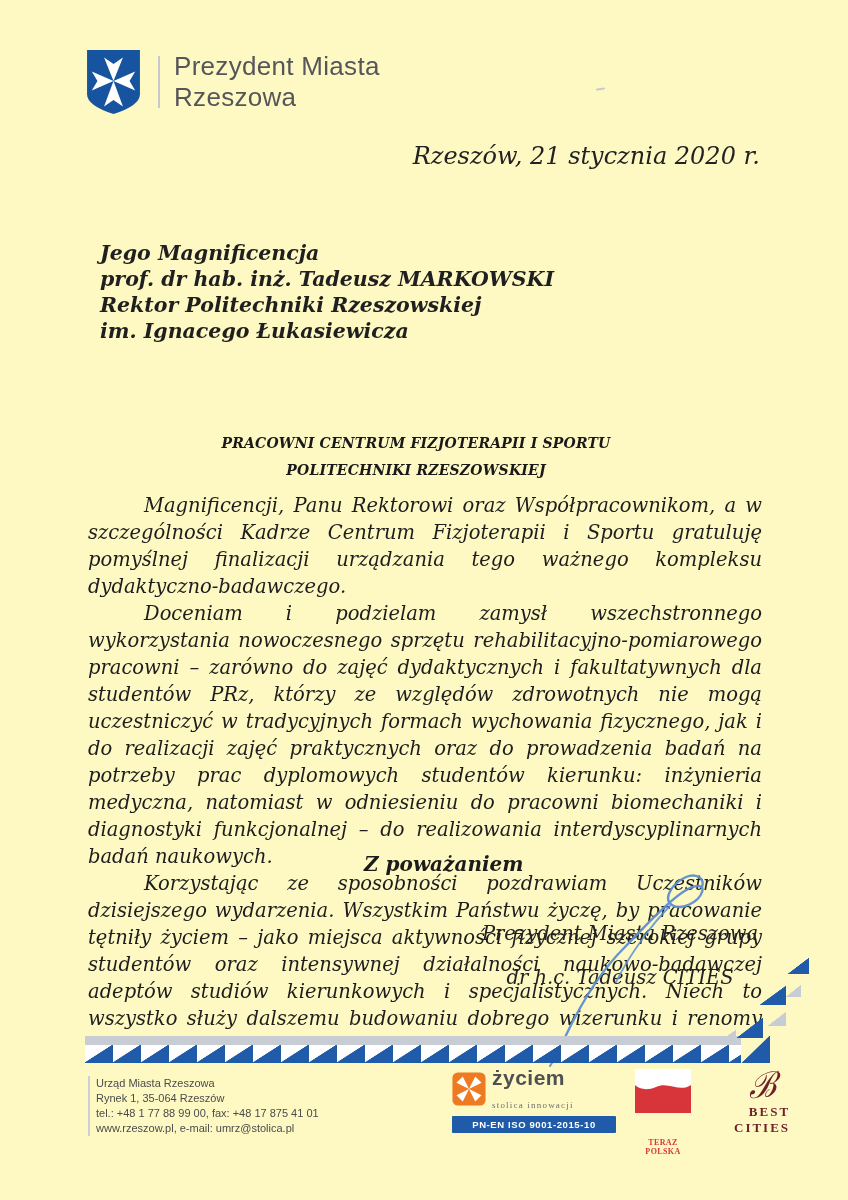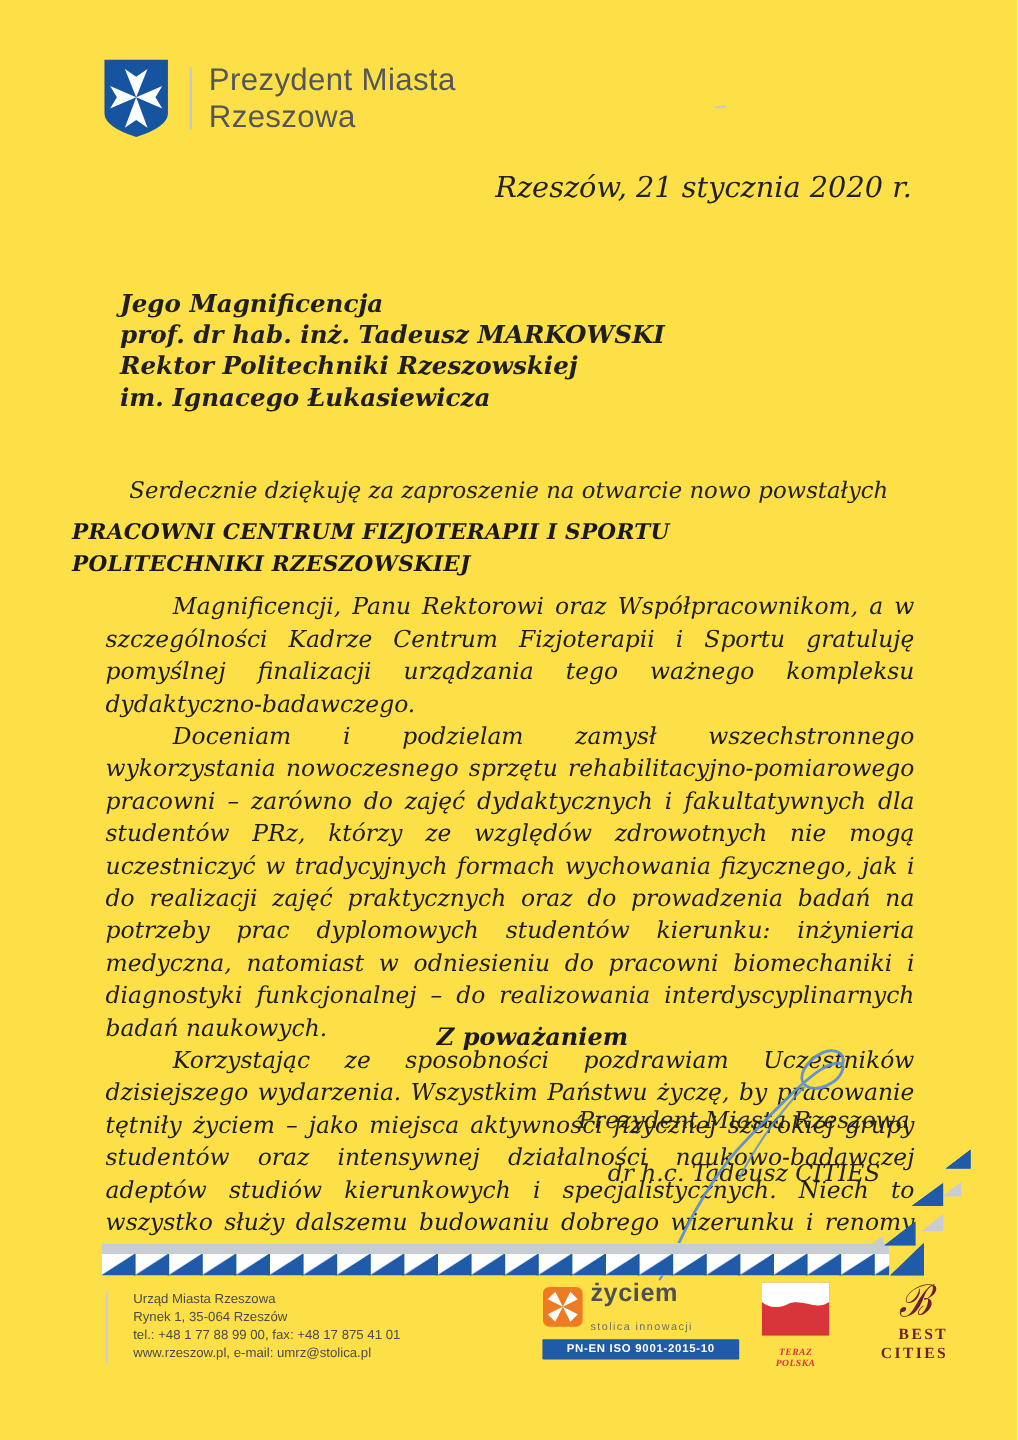--- a/index.html
+++ b/index.html
@@ -1,21 +1,21 @@
 <!DOCTYPE html>
 <html><head>
 <meta charset="utf-8">
 <style>
   * { margin: 0; padding: 0; box-sizing: border-box; }
   html, body { background: #ffffff; }
   .page {
     position: relative;
     width: 848px;
     height: 1200px;
-    background: #fde047;
+    background: #fef9c3;
     overflow: hidden;
     font-family: "DejaVu Serif", serif;
     color: #1c1c1c;
   }
 
   
   .letterhead {
     position: absolute;
     top: 48px; left: 85px;
     display: flex; align-items: center;
@@ -49,23 +49,23 @@
     font-style: italic; font-weight: bold;
     font-size: 20.5px; line-height: 26px; color: #1f1f1f;
   }
 
   
   .intro {
     position: absolute; top: 398px; left: 88px; right: 88px;
     text-align: center; font-style: italic; font-size: 19px; color: #222;
   }
   .doc-title {
-    position: absolute; top: 430px; left: 60px; right: 60px;
-    font-style: italic; font-weight: bold;
-    font-size: 18px; line-height: 27px; color: #191919;
+    position: absolute; top: 430px; left: 44px; right: 60px;
+    text-align: center; font-style: italic; font-weight: bold;
+    font-size: 14px; line-height: 27px; color: #191919;
     letter-spacing: 0.2px;
   }
   .body-text {
     position: absolute; top: 492px; left: 88px; right: 86px;
   }
   .body-text p {
     font-style: italic; font-size: 19.5px; line-height: 27px;
     text-align: justify; text-indent: 56px; color: #1d1d1d;
   }
   .closing {
@@ -96,50 +96,50 @@
     background-repeat: repeat-x, no-repeat;
     background-position: left bottom, left top;
   }
   .tri { position: absolute; }
   .tri.blue { background: linear-gradient(to bottom right, rgba(0,0,0,0) 48%, #1f5ba9 50%); }
   .tri.gray { background: linear-gradient(to bottom right, rgba(0,0,0,0) 48%, #c8ccd4 50%); }
 
   
   .footer-contact {
     position: absolute; left: 88px; top: 1076px;
-    border-left: 2px solid #cdcfd2; padding-left: 21px;
+    border-left: 2px solid #cdcfd2; padding-left: 6px;
     font-family: "Liberation Sans", sans-serif;
     font-size: 11px; line-height: 15px; color: #4a4b4d;
   }
   .footer-logos {
     position: absolute; left: 452px; top: 1068px; right: 70px;
     display: flex; align-items: flex-start; gap: 42px;
   }
   .logo-rzeszow { width: 140px; }
   .logo-rzeszow .top { display: flex; align-items: center; gap: 6px; }
   .rz-box { width: 34px; height: 34px; flex: 0 0 auto; }
   .rz-name {
     font-family: "Liberation Sans", sans-serif; font-weight: bold;
     font-size: 21px; color: #4f5052; line-height: 20px; letter-spacing: 0.5px;
   }
   .rz-sub {
-    font-family: Liberation Sans, sans-serif;
+    font-family: Liberation Serif, serif;
     font-size: 9px; color: #6d6e70; letter-spacing: 1.2px; margin-top: 12px;
   }
   .iso-bar {
     margin-top: 6px; background: #1f5ba9; color: #ffffff;
     font-family: "Liberation Sans", sans-serif; font-weight: bold;
     font-size: 9.5px; letter-spacing: 0.6px;
     text-align: center; padding: 3px 0; width: 164px;
     border-radius: 1px;
   }
   .logo-teraz { width: 62px; text-align: center; }
   .teraz-label {
-    font-family: "Liberation Serif", serif; font-style: italic; font-weight: bold;
-    font-size: 8px; color: #d8353a; margin-top: 4px; letter-spacing: 0.4px;
+    font-family: "Liberation Serif", serif; font-weight: bold;
+    font-size: 8px; color: #d8353a; margin-top: 20px; letter-spacing: 0.4px;
   }
   .logo-best { width: 110px; text-align: center; }
   .best-monogram {
     font-family: "DejaVu Serif", serif; font-style: italic;
     font-size: 34px; line-height: 34px; color: #6d1f2c;
     transform: rotate(-6deg); display: inline-block;
   }
   .best-label {
     font-family: "Liberation Serif", serif; font-weight: bold;
     font-size: 13px; color: #6d1f2c; letter-spacing: 2px; margin-top: 2px; text-align: right;
@@ -169,21 +169,20 @@
 
   <div class="date-line">Rzeszów, 21 stycznia 2020 r.</div>
 
   <div class="recipient">
     <div>Jego Magnificencja</div>
     <div>prof. dr hab. inż. Tadeusz MARKOWSKI</div>
     <div>Rektor Politechniki Rzeszowskiej</div>
     <div>im. Ignacego Łukasiewicza</div>
   </div>
 
-  <div class="intro">Serdecznie dziękuję za zaproszenie na otwarcie nowo powstałych</div>
   <div class="doc-title">
     <div>PRACOWNI CENTRUM FIZJOTERAPII I SPORTU</div>
     <div>POLITECHNIKI RZESZOWSKIEJ</div>
   </div>
 
   <div class="body-text">
     <p>Magnificencji, Panu Rektorowi oraz Współpracownikom, a w szczególności Kadrze Centrum Fizjoterapii i Sportu gratuluję pomyślnej finalizacji urządzania tego ważnego kompleksu dydaktyczno-badawczego.</p>
     <p>Doceniam i podzielam zamysł wszechstronnego wykorzystania nowoczesnego sprzętu rehabilitacyjno-pomiarowego pracowni – zarówno do zajęć dydaktycznych i fakultatywnych dla studentów PRz, którzy ze względów zdrowotnych nie mogą uczestniczyć w tradycyjnych formach wychowania fizycznego, jak i do realizacji zajęć praktycznych oraz do prowadzenia badań na potrzeby prac dyplomowych studentów kierunku: inżynieria medyczna, natomiast w odniesieniu do pracowni biomechaniki i diagnostyki funkcjonalnej – do realizowania interdyscyplinarnych badań naukowych.</p>
     <p>Korzystając ze sposobności pozdrawiam Uczestników dzisiejszego wydarzenia. Wszystkim Państwu życzę, by pracowanie tętniły życiem – jako miejsca aktywności fizycznej szerokiej grupy studentów oraz intensywnej działalności naukowo-badawczej adeptów studiów kierunkowych i specjalistycznych. Niech to wszystko służy dalszemu budowaniu dobrego wizerunku i renomy całej Politechniki Rzeszowskiej.</p>
   </div>

